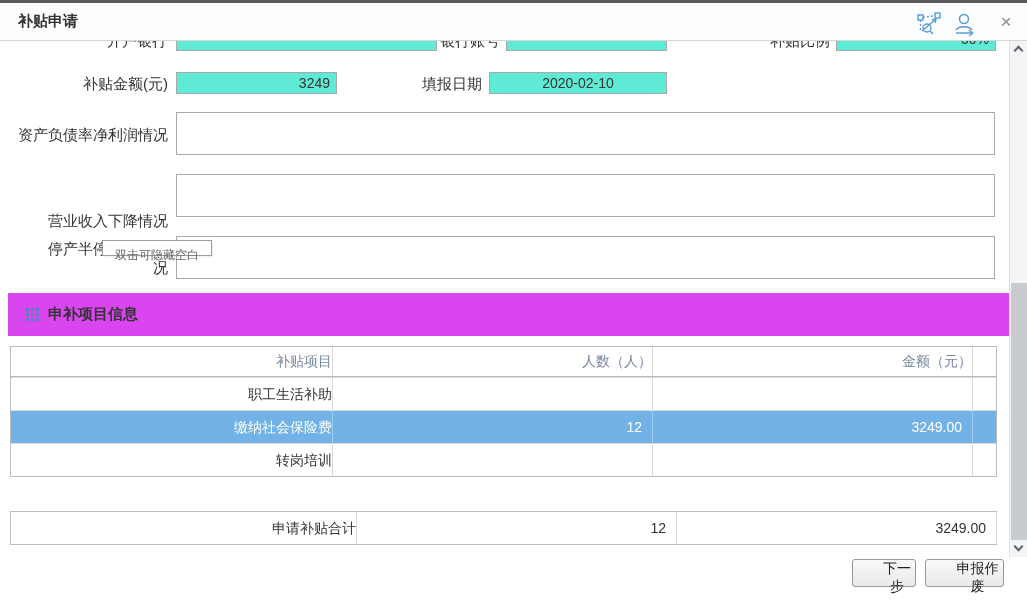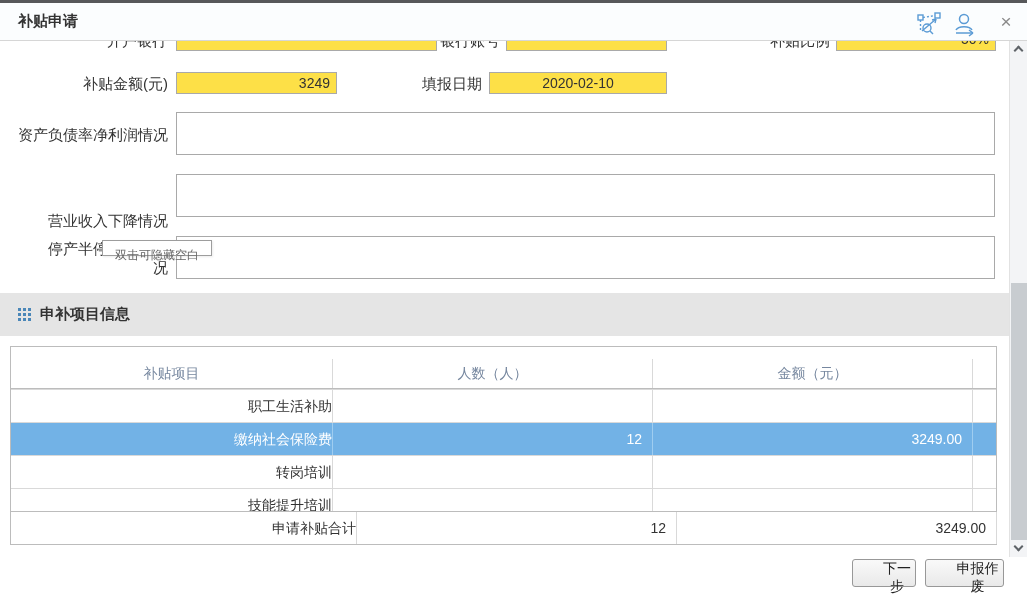--- a/index.html
+++ b/index.html
@@ -15,52 +15,52 @@
   .tbicon svg { display:block; }
   .icon-zoomsel { left:915px; }
   .icon-user { left:950px; }
   .close { position:absolute; left:995px; top:7px; width:22px; height:24px;
     font-size:19px; color:#8a8a8a; text-align:center; line-height:24px; cursor:pointer; }
 
   .content { position:absolute; left:0; top:41px; width:1009px; height:516px;
     overflow:hidden; background:#fff; }
 
   .flabel { position:absolute; font-size:15px; color:#333; text-align:right; }
-  .tin { position:absolute; border:1px solid #a9a9a9; background:#fde047; font-size:14px;
+  .tin { position:absolute; border:1px solid #a9a9a9; background:#5eead4; font-size:14px;
     color:#333; padding:0 6px; font-family:"Liberation Sans", sans-serif; outline:none; }
   .tr-right { text-align:right; }
   .tr-center { text-align:center; }
 
   
   .clip-lbl { top:-8px; height:16px; overflow:hidden; line-height:16px; }
   .clip-in { top:-14px; height:24px; }
 
   textarea.tarea { position:absolute; left:176px; width:819px; height:43px;
     border:1px solid #a9a9a9; background:#fff; resize:none; outline:none;
     font-family:"Liberation Sans", sans-serif; font-size:14px; color:#333; padding:4px 6px; }
 
   .tooltip { position:absolute; left:102px; top:199px; width:110px; height:16px;
     background:#fff; border:1px solid #9d9d9d; color:#666; font-size:12px;
     line-height:28px; text-align:center; z-index:5; box-shadow:1px 1px 2px rgba(0,0,0,.08); }
 
-  .section-band { position:absolute; left:0; top:252px; width:1009px; height:43px; background:#e5e5e5; }
+  .section-band { position:absolute; left:8px; top:252px; width:1009px; height:43px; background:#d946ef; }
   .grid-icon { position:absolute; left:18px; top:15px; width:14px; height:14px;
     display:grid; grid-template-columns:repeat(3,4px); grid-template-rows:repeat(3,4px); gap:1px; }
   .grid-icon i { background:#4b87b8; width:3px; height:3px; }
   .section-title { position:absolute; left:40px; top:12px; font-size:15px; font-weight:bold; color:#333; }
 
   .dtable { position:absolute; left:10px; width:987px; background:#fff;
     border:1px solid #bcbcbc; font-size:14px; color:#333; }
   .maintable { top:305px; }
   .sumtable { top:470px;padding-left:24px; }
   .trow { display:grid; grid-template-columns:321px 320px 320px 24px; }
   .trow > div { height:32px; line-height:32px; overflow:hidden; border-left:1px solid #d9d9d9; }
   .trow > div:first-child { border-left:none; }
-  .thead > div { height:29px; line-height:29px; text-align:center; color:#76879f;
-    border-left:1px solid #d9d9d9;margin-top:12px; }
+  .thead > div { height:29px; line-height:29px; text-align:right; color:#76879f;
+    border-left:1px solid #d9d9d9; }
   .thead { border-bottom:1px solid #bcbcbc; }
   .brow { border-top:1px solid #d9d9d9; }
   .brow:first-of-type { border-top:none; }
   .cell-p { padding-left:8px; text-align:right; }
   .cell-n { padding-right:10px; text-align:right; }
   .hl { background:#72b2e6; color:#fff; }
   .hl > div { border-left:1px solid #9fcdf0; }
   .hl > div:first-child { border-left:none; }
 
   .vscrollbar { position:absolute; left:1009px; top:41px; width:18px; height:516px;
@@ -174,26 +174,20 @@
         <div class="cell-n">12</div>
         <div class="cell-n">3249.00</div>
         <div></div>
       </div>
       <div class="trow brow">
         <div class="cell-p">转岗培训</div>
         <div class="cell-n"></div>
         <div class="cell-n"></div>
         <div></div>
       </div>
-      <div class="trow brow">
-        <div class="cell-p">技能提升培训</div>
-        <div class="cell-n"></div>
-        <div class="cell-n"></div>
-        <div></div>
-      </div>
     </div>
 
     <div class="dtable sumtable">
       <div class="trow">
         <div class="cell-p">申请补贴合计</div>
         <div class="cell-n">12</div>
         <div class="cell-n">3249.00</div>
         <div></div>
       </div>
     </div>

